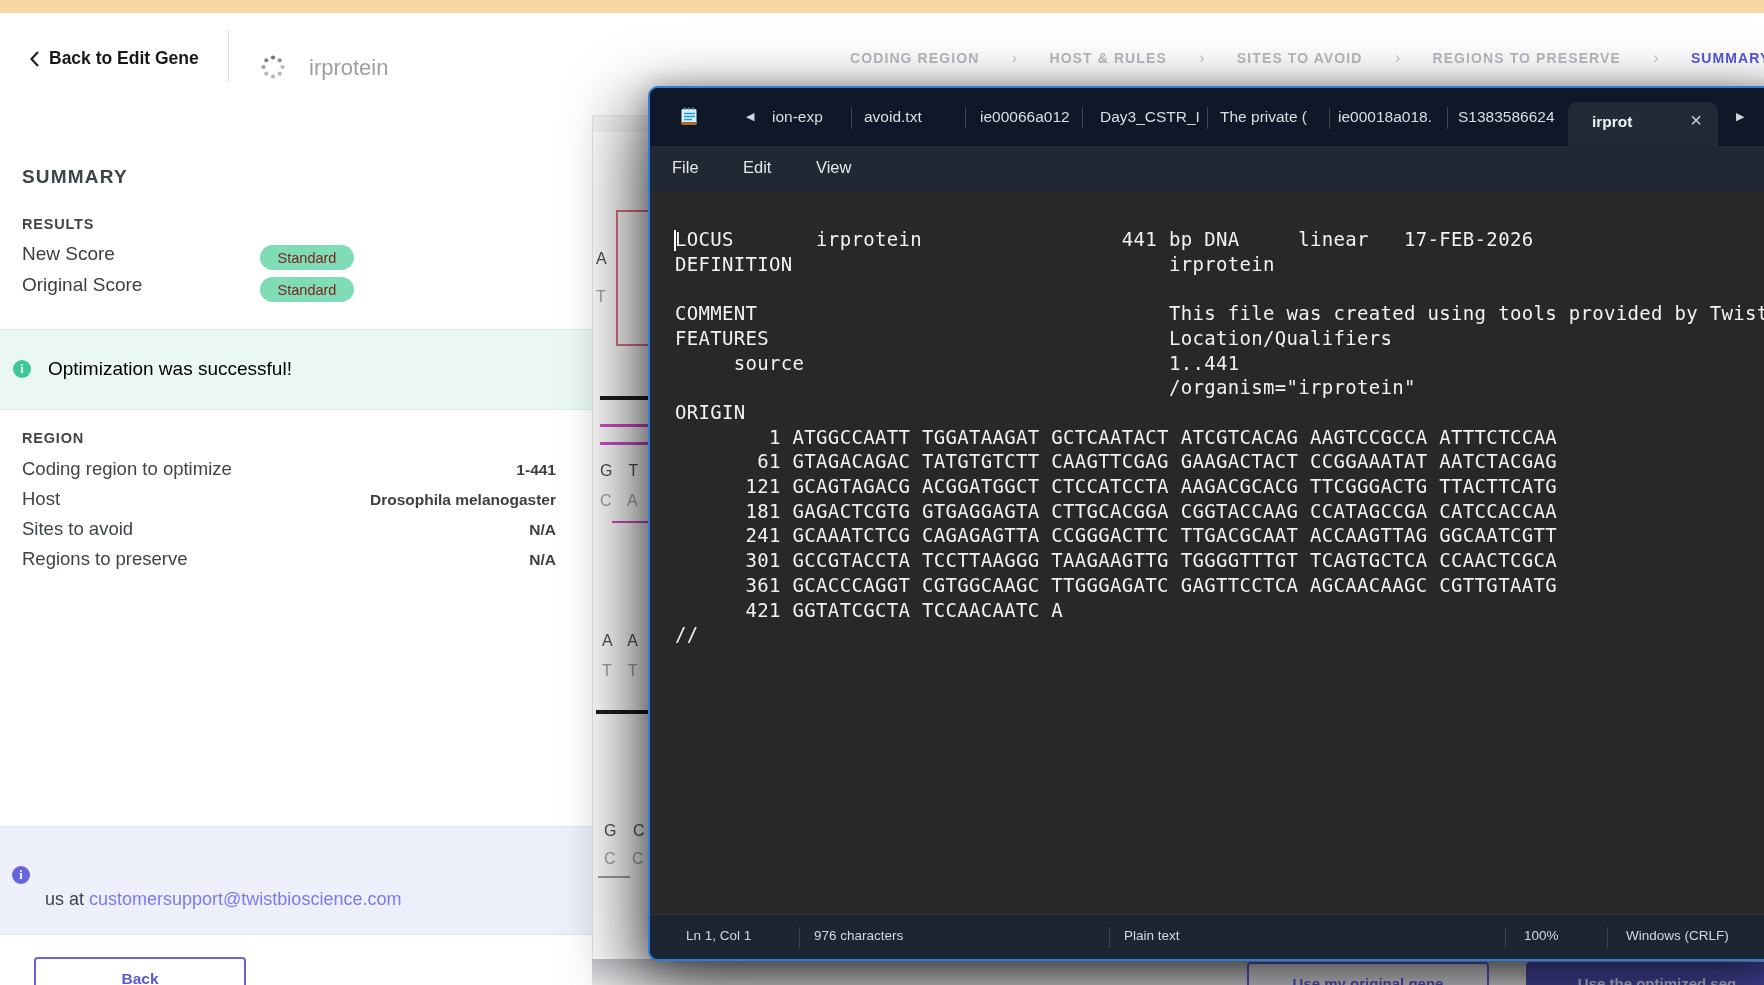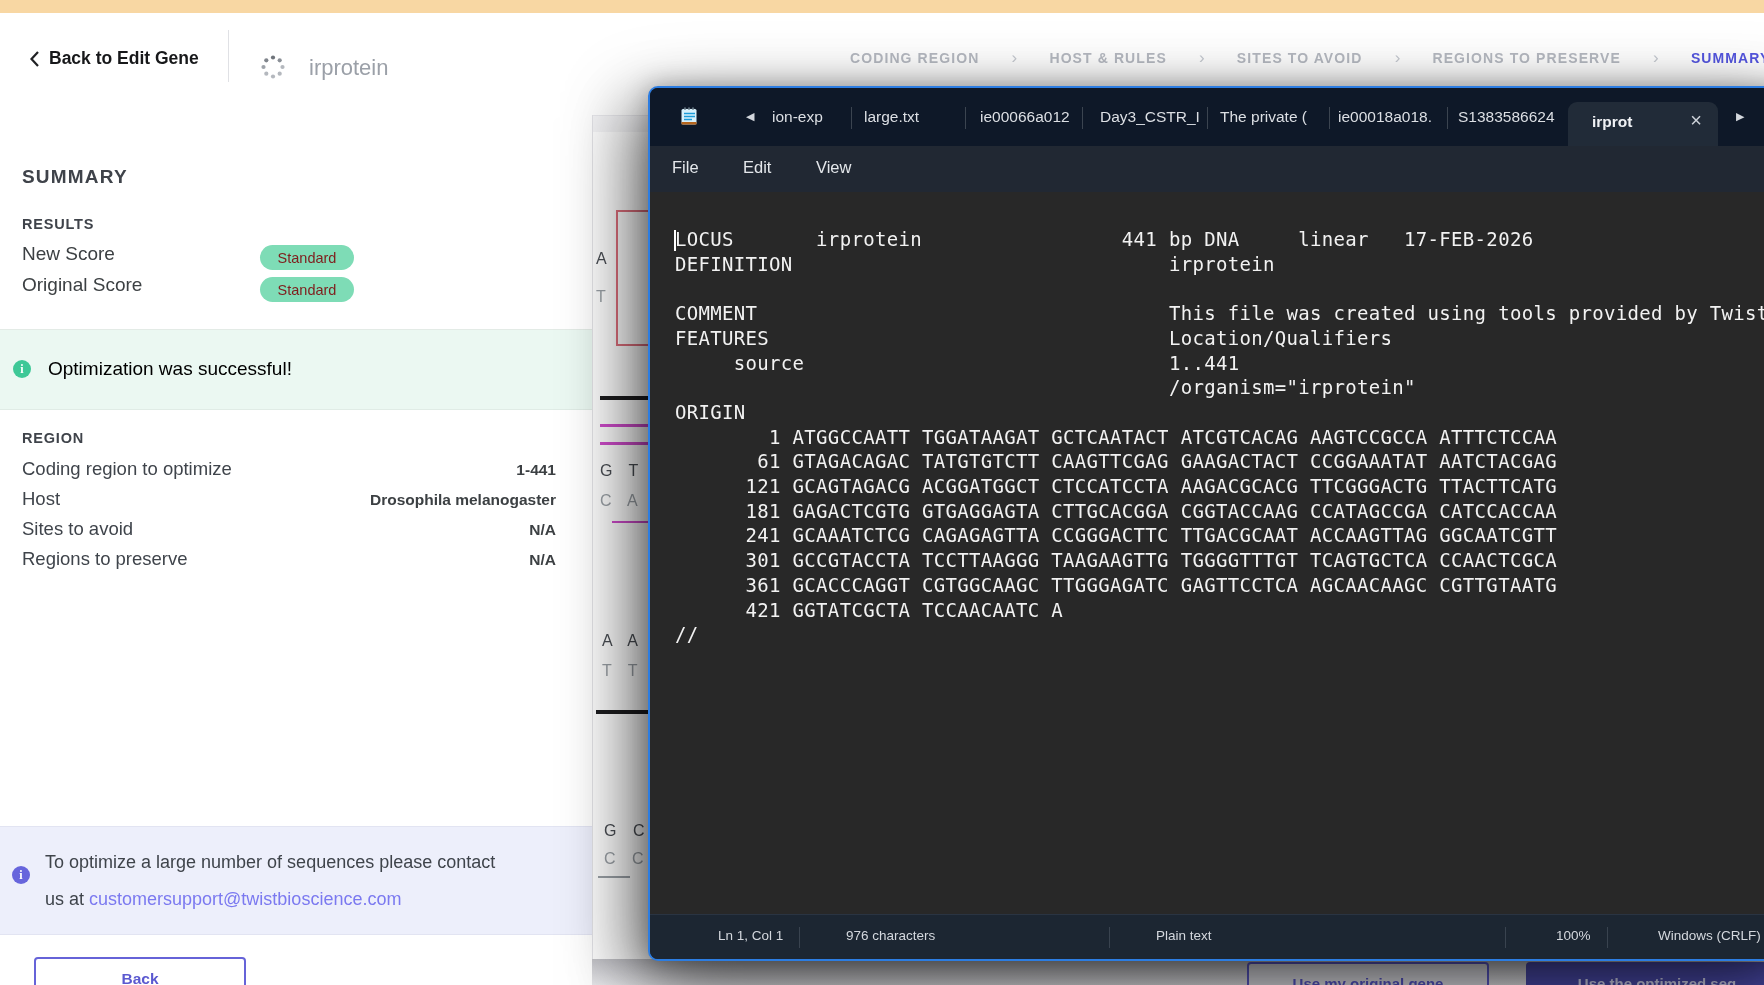--- a/index.html
+++ b/index.html
@@ -75,21 +75,21 @@
   #active-tab .t-label{position:absolute;left:24px;top:11px;font-size:15.5px;font-weight:bold;color:#f0f2f5;}
   #active-tab .t-close{position:absolute;right:16px;top:7px;font-size:20px;color:#cdd2d9;cursor:pointer;}
   #menubar{left:0;top:58px;width:100%;height:46px;background:#212833;}
   .menu-item{position:absolute;top:12px;font-size:16.5px;color:#e4e7eb;cursor:pointer;}
   #editor{left:0;top:104px;width:100%;height:722px;background:#282828;}
   #gb-text{position:absolute;left:25px;top:35px;margin:0;white-space:pre;
            font-family:"DejaVu Sans Mono","Liberation Mono",monospace;
            font-size:19px;line-height:24.7px;letter-spacing:.32px;color:#f2f2f2;}
   #caret{position:absolute;left:24px;top:38px;width:1.5px;height:21px;background:#ffffff;}
   #statusbar{left:0;top:826px;width:100%;height:45px;background:#1c2632;border-top:1px solid #2a3442;}
-  .status-item{position:absolute;top:13px;font-size:13.5px;color:#d4d8de;white-space:nowrap;margin-left:32px;}
+  .status-item{position:absolute;top:13px;font-size:13.5px;color:#d4d8de;white-space:nowrap;}
   .status-div{position:absolute;top:12px;width:1px;height:21px;background:#39434f;}
 </style>
 </head>
 <body>
 
 <div id="canvas">
 
   <div id="topbar" class="abs"></div>
 
   <div id="app-header" class="abs"></div>
@@ -174,21 +174,21 @@
     <span class="val">N/A</span>
   </div>
   <div class="input-row" style="top:548px;">
     <span class="lbl">Regions to preserve</span>
     <span class="val">N/A</span>
   </div>
 
   <div id="contact-box" class="abs">
     <div class="info-circle abs" style="left:12px;top:39px;background:#6765dc;">i</div>
     <div class="txt">
-      <span>To optimize a large number of sequences please contact</span><br>
+      <br>
       <span>us at </span><a href="#">customersupport@twistbioscience.com</a>
     </div>
   </div>
 
   <div id="back-button" class="abs">
     <span>Back</span>
   </div>
 
   <div id="red-box" class="abs"></div>
   <div class="frag dark abs" style="left:596px;top:250px;">A</div>
@@ -222,21 +222,21 @@
         <rect x="1.5" y="16" width="15" height="2.5" fill="#b5651d"></rect>
         <path d="M4 7.5 h11 M4 10.5 h11 M4 13.5 h8" stroke="#1d9cd8" stroke-width="1.6"></path>
         <circle cx="5" cy="2.5" r="1.2" fill="#5a6a77"></circle>
           <circle cx="9" cy="2.5" r="1.2" fill="#5a6a77"></circle>
           <circle cx="13" cy="2.5" r="1.2" fill="#5a6a77"></circle>
       </svg>
       <span class="tab-arrow" style="left:96px;">◀</span>
 
       <span class="tab" style="left:122px;width:78px;">ion-exp</span>
       <span class="tab-div" style="left:201px;"></span>
-      <span class="tab" style="left:214px;width:80px;">large.txt</span>
+      <span class="tab" style="left:214px;width:80px;">avoid.txt</span>
       <span class="tab-div" style="left:315px;"></span>
       <span class="tab" style="left:330px;width:96px;">ie00066a012</span>
       <span class="tab-div" style="left:432px;"></span>
       <span class="tab" style="left:450px;width:100px;">Day3_CSTR_I</span>
       <span class="tab-div" style="left:557px;"></span>
       <span class="tab" style="left:570px;width:102px;">The private (</span>
       <span class="tab-div" style="left:679px;"></span>
       <span class="tab" style="left:688px;width:102px;">ie00018a018.</span>
       <span class="tab-div" style="left:797px;"></span>
       <span class="tab" style="left:808px;width:104px;">S1383586624</span>

